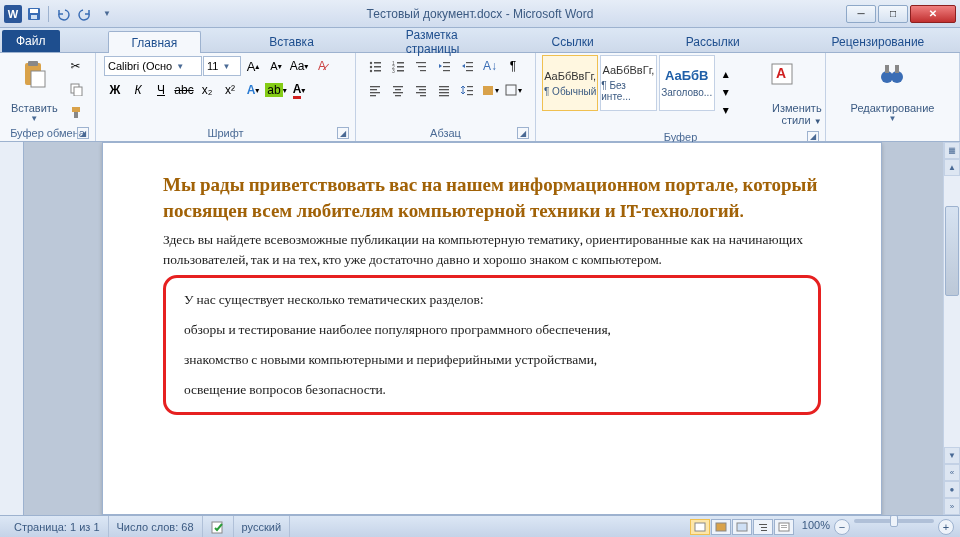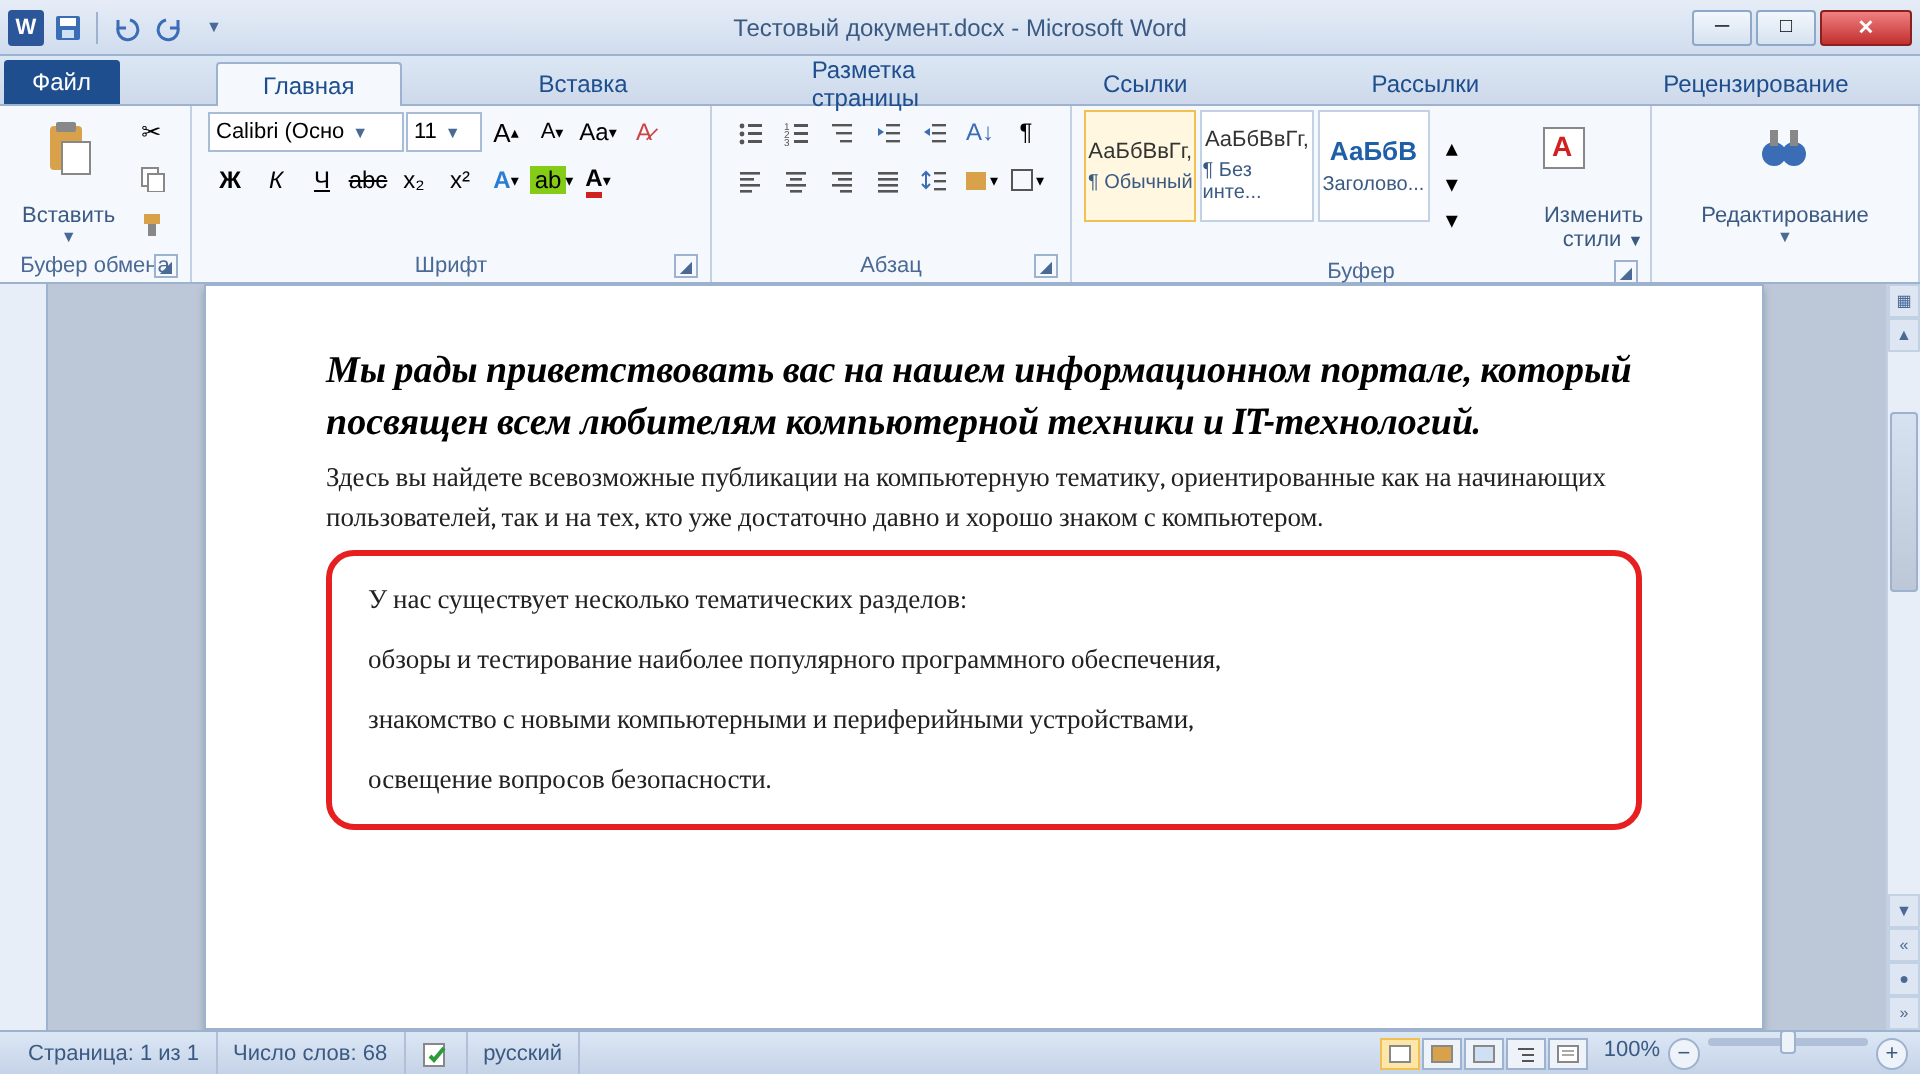--- a/index.html
+++ b/index.html
@@ -47,21 +47,21 @@
   .style-item.sel { border-color: #f0c050; background: #fff7e0; }
   .style-item .preview { font-size: 11px; color: #333; margin-bottom: 4px; }
   .style-item .sname { font-size: 10px; color: #3b5a82; }
   
   
   .workspace { position: absolute; top: 142px; bottom: 22px; left: 0; right: 0; background: #bcc8d8; display: flex; }
   .ruler-v { width: 24px; background: #e8eef7; border-right: 1px solid #9db2cf; }
   .doc-area { flex: 1; position: relative; overflow: hidden; display: flex; justify-content: center; }
   .page { margin-top: 0px; width: 780px; background: #fff; border: 1px solid #9db2cf; box-shadow: 0 2px 4px rgba(0,0,0,0.2); padding: 30px 60px; position: relative; }
   
-  .doc-heading { color: #000000; font-family: Cambria, Georgia, serif; font-size: 19px; font-weight: bold; line-height: 1.35; margin-bottom: 6px; font-style: italic; }
+  .doc-heading { color: #a16207; font-family: Cambria, Georgia, serif; font-size: 19px; font-weight: bold; line-height: 1.35; margin-bottom: 6px; }
   .doc-para { font-family: Cambria, Georgia, serif; font-size: 13.5px; color: #222; line-height: 1.45; margin-bottom: 6px; }
   .framed { border: 3px solid #e62020; border-radius: 14px; padding: 14px 18px; }
   .framed p { font-family: Cambria, Georgia, serif; font-size: 13.5px; color: #222; margin-bottom: 14px; }
   .framed p:last-child { margin-bottom: 0; }
   
   .vscroll { position: absolute; right: 0; top: 0; bottom: 0; width: 17px; background: #e8eef7; border-left: 1px solid #c3d1e5; display: flex; flex-direction: column; }
   .vscroll .sbtn { height: 17px; background: #dde6f2; border: 1px solid #c3d1e5; display: flex; align-items: center; justify-content: center; font-size: 8px; color: #4a6a95; cursor: pointer; }
   .vscroll .track { flex: 1; position: relative; }
   .vscroll .thumb { position: absolute; left: 1px; right: 1px; top: 30px; height: 90px; background: linear-gradient(#d6e2f1,#bcc8d8); border: 1px solid #9db2cf; border-radius: 2px; cursor: pointer; }
   

